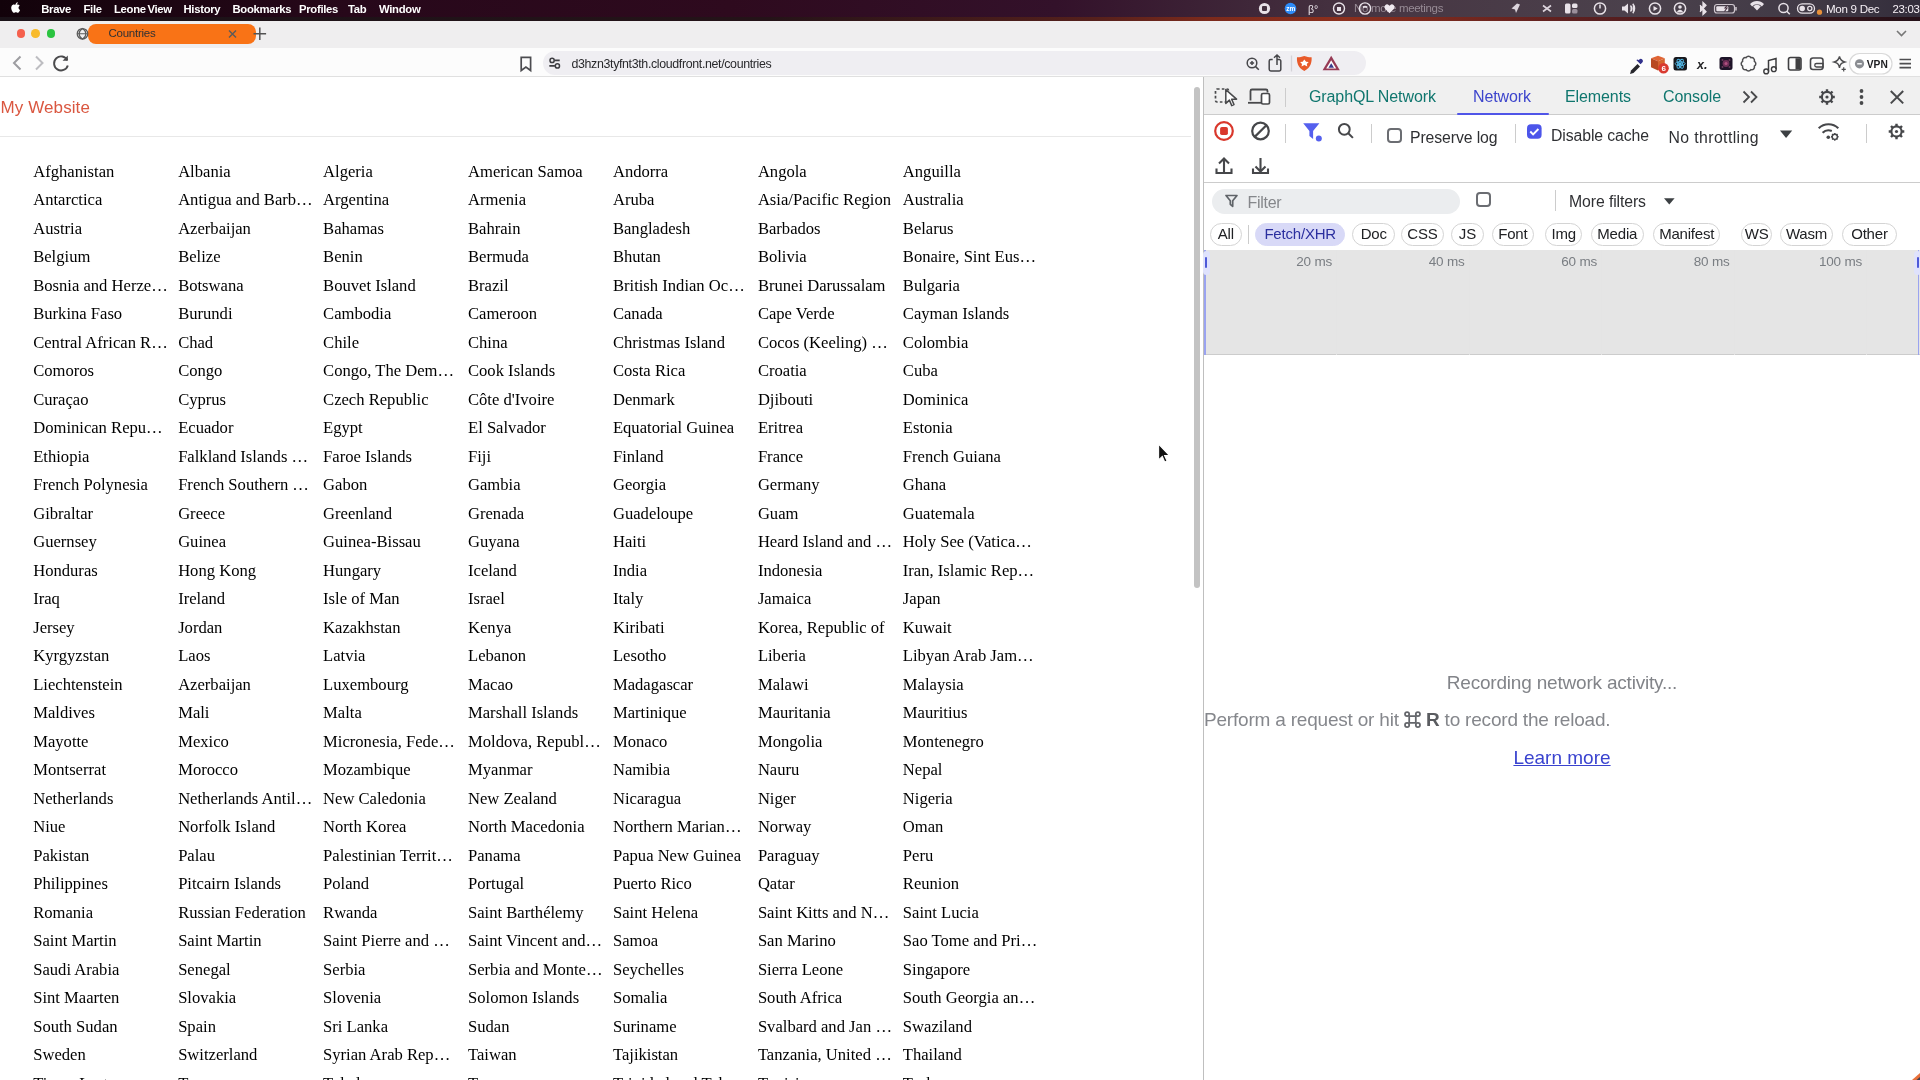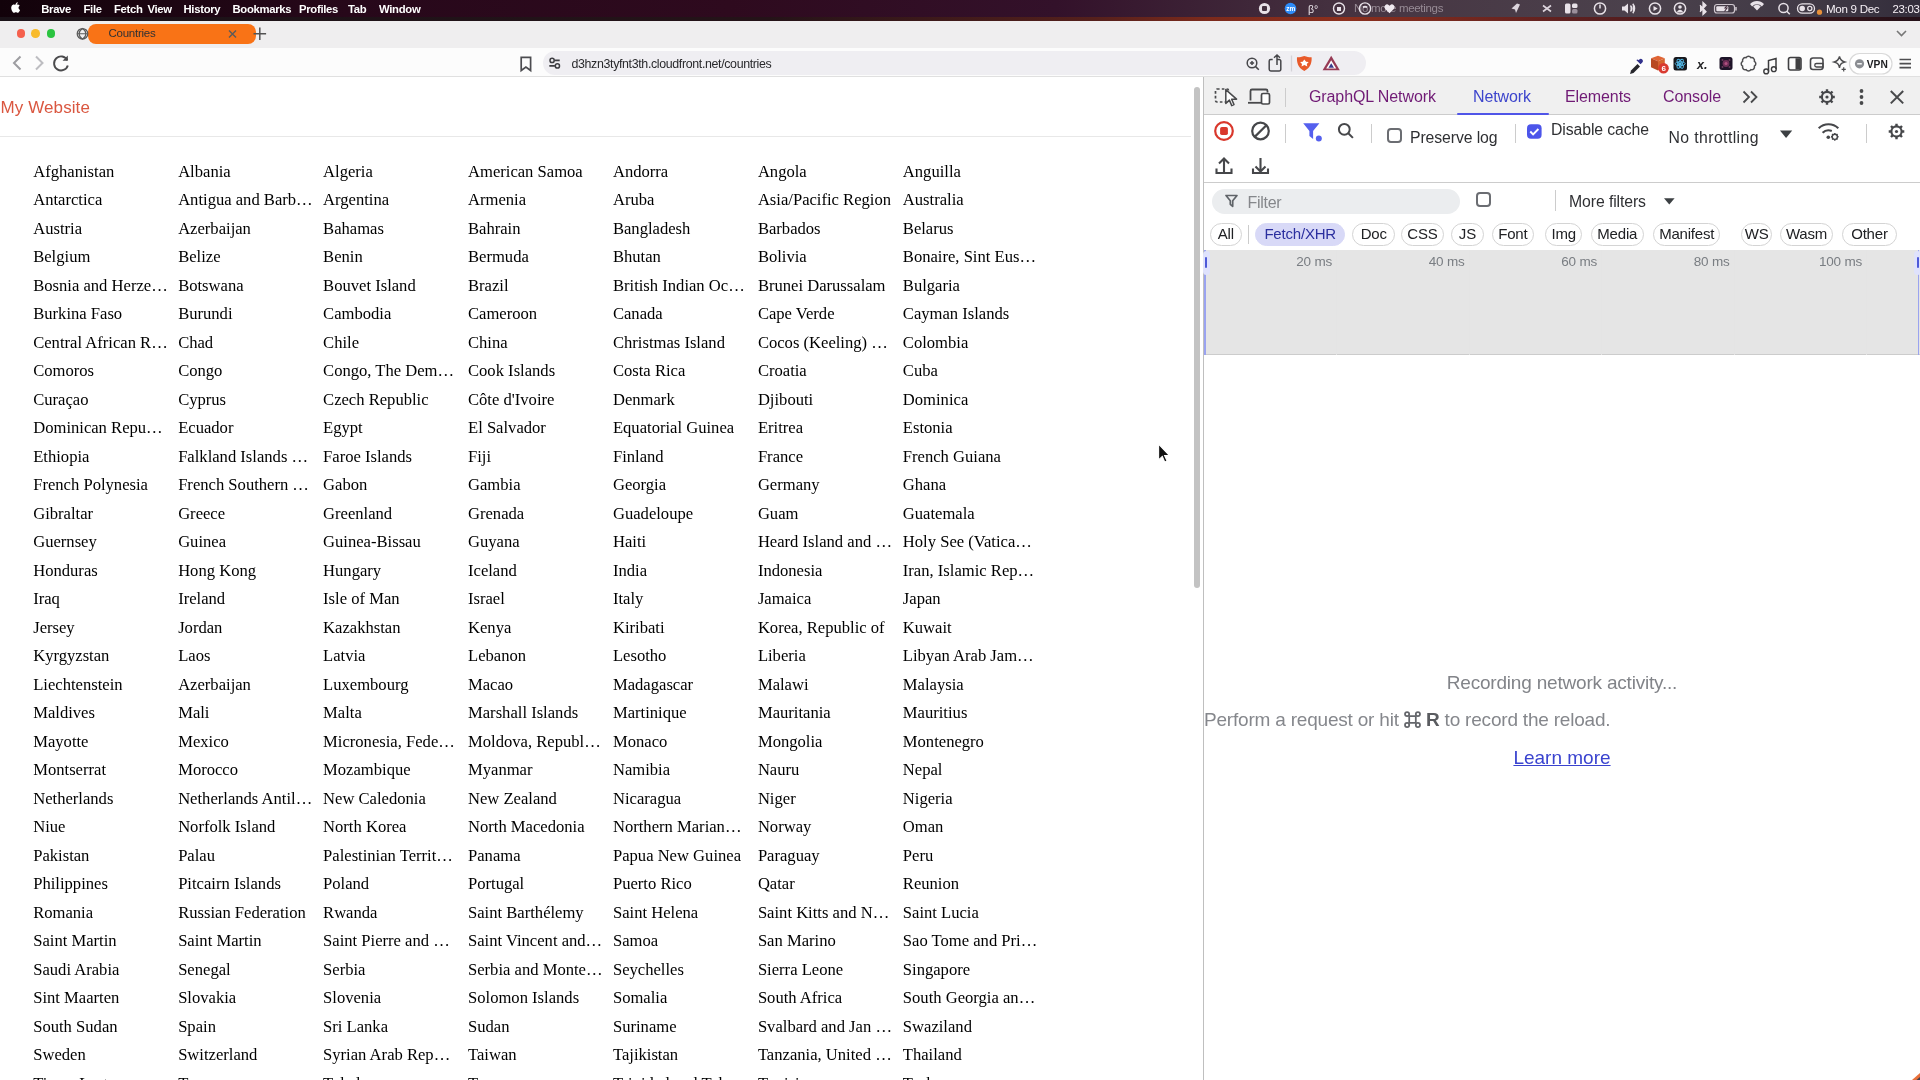--- a/index.html
+++ b/index.html
@@ -26,21 +26,21 @@
   #sitetitle { position:absolute; left:0.5px; top:21px; font-size:17px; color:#da5740; letter-spacing:0.1px; }
   #pagehr { position:absolute; left:0; top:136px; width:1191px; height:1px; background:#e8e8e8; }
   #grid { position:absolute; left:33.2px; top:157.5px; width:1160px;
     display:grid; grid-template-columns:repeat(7,135.4765px); column-gap:9.4735px;
     font-family:"Liberation Serif", serif; font-size:16.6px; line-height:28.5px; color:#000; }
   .c { overflow:hidden; text-overflow:ellipsis; white-space:nowrap; }
   #scrollthumb { position:absolute; left:1194px; top:87px; width:5.6px; height:501px; background:#c3c3c3; border-radius:3px; }
   
   #devtools { position:absolute; left:1203px; top:77px; width:717px; height:1003px; background:#fff; border-left:1px solid #bfbfbf; }
   #dtrow1 { position:absolute; left:0; top:0; width:716px; height:38px; background:#f0f0f0; border-bottom:1px solid #ccc; }
-  .dttab { position:absolute; top:10.5px; font-size:16px; color:#701a75; font-weight:500; letter-spacing:-0.1px; }
+  .dttab { position:absolute; top:10.5px; font-size:16px; color:#0f766e; font-weight:500; letter-spacing:-0.1px; }
   #netunderline { position:absolute; left:253px; top:36px; width:92px; height:2.4px; background:#5055e8; border-radius:2px; }
   .vdiv { position:absolute; width:1.4px; background:#ccc; }
   #dtrow2 { position:absolute; left:0; top:38px; width:716px; height:37px; background:#fff; }
   .cblabel { position:absolute; font-size:15.8px; color:#2f3033; letter-spacing:-0.1px; }
   .cbox { position:absolute; width:14.5px; height:14.5px; border:2px solid #6b6d72; border-radius:4px; background:#fff; }
   #dtrow3 { position:absolute; left:0; top:75px; width:716px; height:31px; background:#fff; border-bottom:1px solid #ccc; }
   #filterrow { position:absolute; left:0; top:106px; width:716px; height:34px; background:#fff; }
   #filterpill { position:absolute; left:8px; top:5.5px; width:248px; height:25px; background:#ebedef; border-radius:12.5px; }
   #filterph { position:absolute; left:43.5px; top:10.5px; font-size:16px; color:#85878b; letter-spacing:-0.3px; }
   #pillrow { position:absolute; left:0; top:140px; width:716px; height:34px; background:#fff; border-bottom:1px solid #ccc; }
@@ -53,21 +53,21 @@
   #recmsg { position:absolute; left:0; top:595.2px; width:716px; text-align:center; font-size:19px; color:#828489; letter-spacing:-0.2px; }
   #recmsg2 { position:absolute; left:0; top:631.5px; width:716px; text-align:left; font-size:19px; color:#85878c; letter-spacing:-0.2px; }
   #recmsg3 { position:absolute; left:0; top:669.6px; width:716px; text-align:center; font-size:19px; }
   #recmsg3 a { color:#3a43cf; text-decoration:underline; }
   svg text { font-family:"Liberation Sans", sans-serif; }
 </style></head>
 <body>
 <div id="menubar">
   <span class="mi" style="left:41.2px;">Brave</span>
   <span class="mi" style="left:83.5px;">File</span>
-  <span class="mi" style="left:114px;">Fetch</span>
+  <span class="mi" style="left:114px;">Leone</span>
   <span class="mi" style="left:147.5px;">View</span>
   <span class="mi" style="left:183.5px;">History</span>
   <span class="mi" style="left:232.5px;">Bookmarks</span>
   <span class="mi" style="left:299px;">Profiles</span>
   <span class="mi" style="left:348px;">Tab</span>
   <span class="mi" style="left:379px;">Window</span>
   <span class="mi" style="left:431.5px;margin-top:47px;">Help</span>
   <span class="sbtxt" style="left:1354px;">No more meetings</span>
 </div>
 <div id="wallstrip"></div>
@@ -329,21 +329,21 @@
     <div class="dttab" style="left:459px;">Console</div>
     <div id="netunderline"></div>
     <div class="vdiv" style="left:81px;top:11px;height:19px;"></div>
   </div>
   <div id="dtrow2">
     <div class="vdiv" style="left:81px;top:9px;height:19px;"></div>
     <div class="vdiv" style="left:167px;top:9px;height:19px;"></div>
     <div class="cbox" style="left:183px;top:13px;"></div>
     <div class="cblabel" style="left:206px;top:14px;">Preserve log</div>
     <div class="vdiv" style="left:311px;top:9px;height:19px;"></div>
-    <div class="cblabel" style="left:347px;top:6px;">Disable cache</div>
+    <div class="cblabel" style="left:347px;top:12px;">Disable cache</div>
     <div class="cblabel" style="left:464.5px;top:14px;letter-spacing:0.4px;">No throttling</div>
     <div class="vdiv" style="left:662px;top:9px;height:19px;"></div>
   </div>
   <div id="dtrow3"></div>
   <div id="filterrow">
     <div id="filterpill"></div>
     <div id="filterph">Filter</div>
     <div class="cbox" style="left:272px;top:9px;"></div>
     <div class="cblabel" style="left:293px;top:10px;margin-top:22px;">Invert</div>
     <div class="vdiv" style="left:351px;top:7px;height:21px;"></div>

